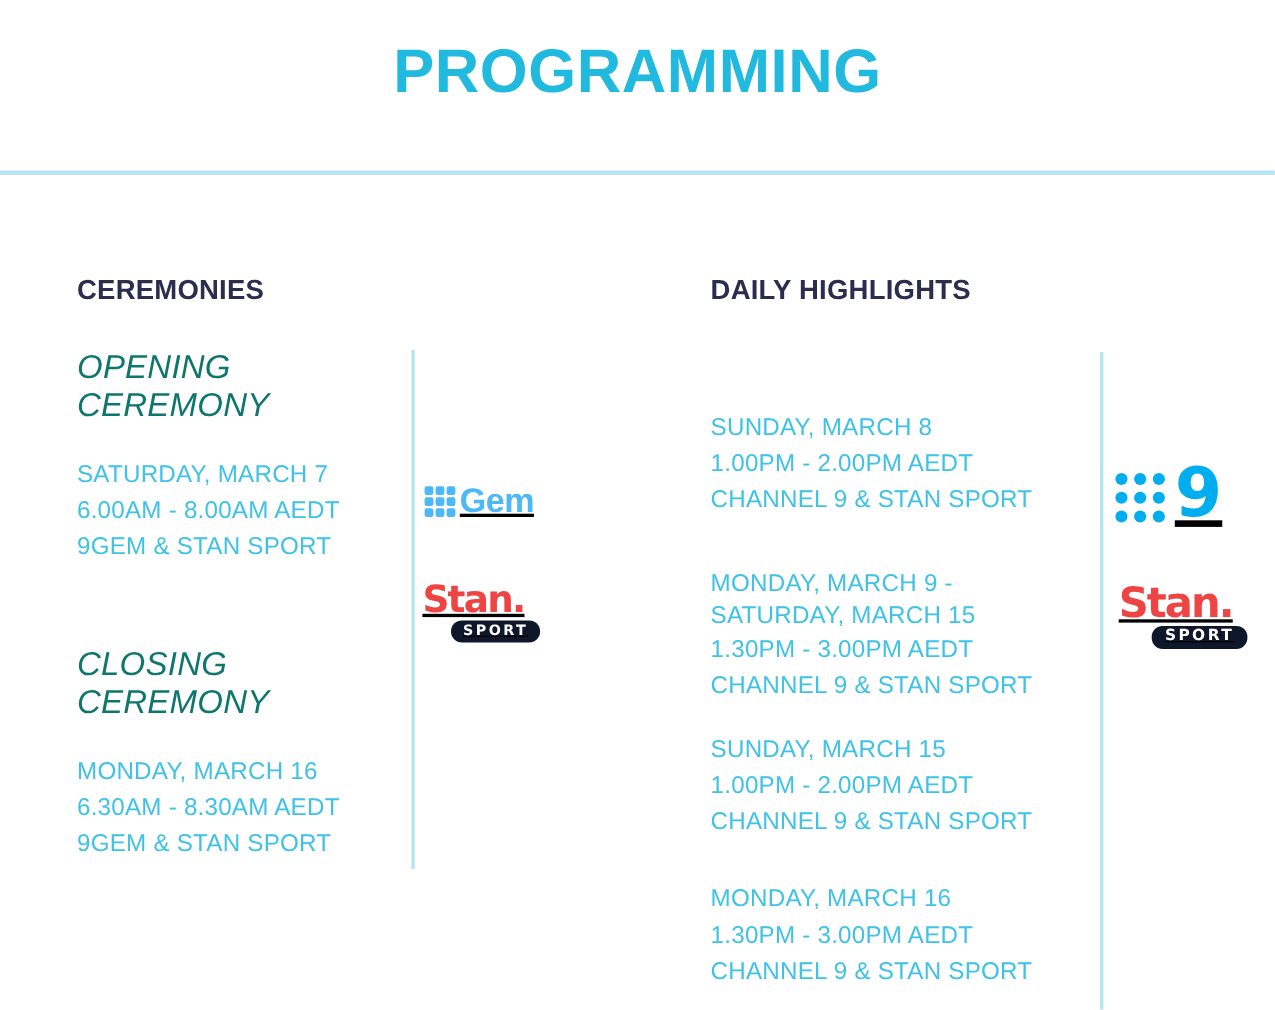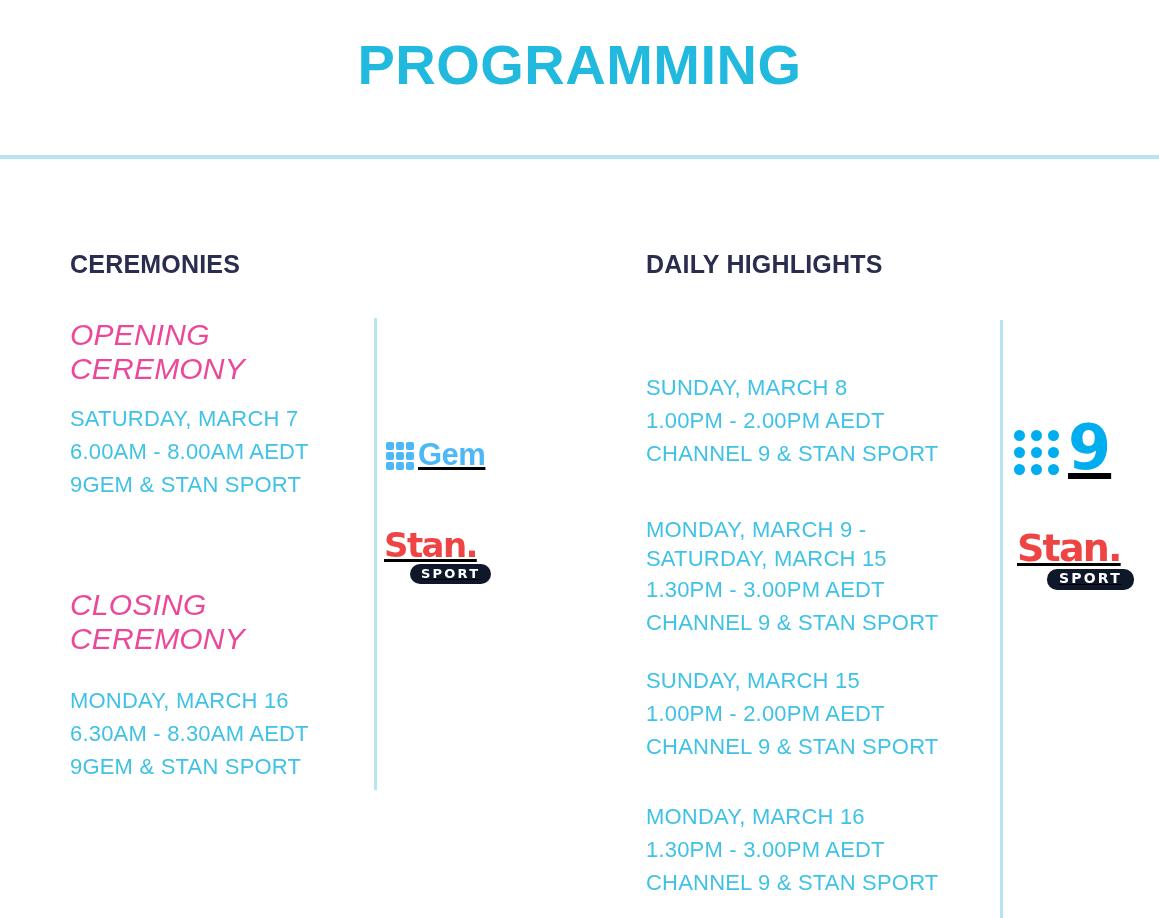--- a/index.html
+++ b/index.html
@@ -59,40 +59,40 @@
     background: #b6e4f2;
   }
   .vrule-left  { left: 374px;  top: 318px; height: 472px; }
   .vrule-right { left: 1000px; top: 320px; height: 598px; }
 
   
   .event-title {
     font-size: 30px;
     font-style: italic;
     font-weight: 400;
-    color: #ec4899;
+    color: #0f766e;
     line-height: 34px;
     letter-spacing: 0.2px;
     white-space: pre-line;
   }
   .event-lines {
     font-size: 22px;
     font-weight: 400;
     color: #3fc2e6;
     line-height: 33px;
     letter-spacing: 0.2px;
   }
   .event-lines.tight { line-height: 29px; }
   .event-lines div { white-space: nowrap; }
 
   .block { position: absolute; }
 
   
   .lb1 { left: 70px; top: 318px; width: 300px; }
-  .lb1 .event-lines { margin-top: 16px; }
+  .lb1 .event-lines { margin-top: 28px; }
   .lb2 { left: 70px; top: 588px; width: 300px; }
   .lb2 .event-lines { margin-top: 28px; }
 
   
   .rb0 { left: 646px; top: 318px; width: 345px; }
   .rb1 { left: 646px; top: 371px; width: 345px; }
   .rb2 { left: 646px; top: 515px; width: 345px; }
   .rb3 { left: 646px; top: 664px; width: 345px; }
   .rb4 { left: 646px; top: 800px; width: 345px; }
 

